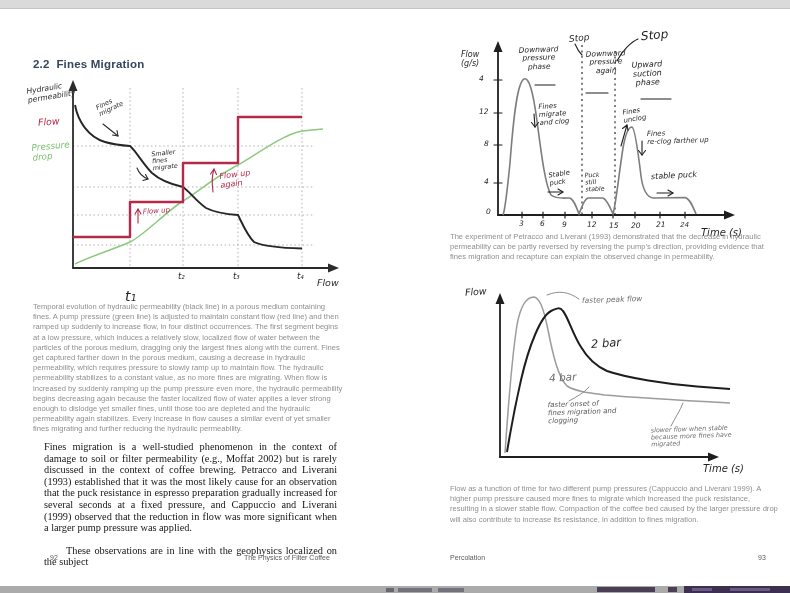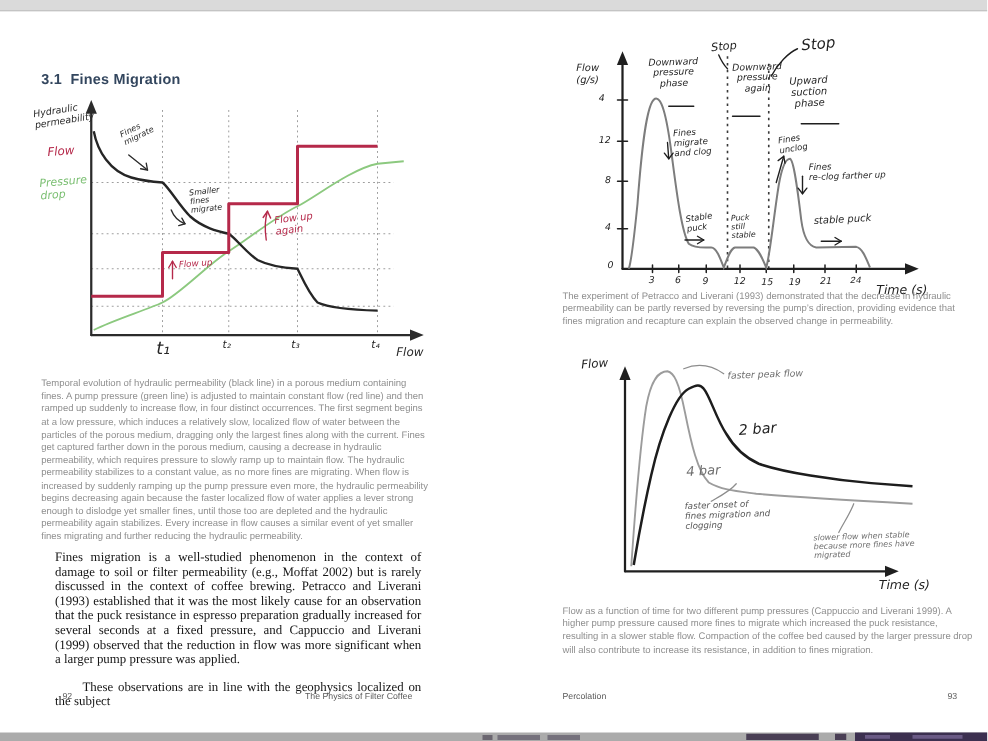--- a/index.html
+++ b/index.html
@@ -29,21 +29,21 @@
         font-size:7.5px;color:#262626;}
 </style>
 </head>
 <body>
 
 <div class="screen">
 
   <div class="chrome-top"></div>
 
   <div class="abs" style="left:0;top:8px;width:430px;height:578px;">
-    <div class="heading">3.1  Fines Migration</div>
+    <div class="heading">2.2  Fines Migration</div>
 
     <div class="fig" style="left:25px;top:64px;width:330px;height:222px;">
       <svg width="330" height="222" viewBox="0 0 330 222">
 
         <g stroke="#9e9e9e" stroke-width="0.8" stroke-dasharray="1.5 2.6" fill="none">
           <line x1="105" y1="16" x2="105" y2="196"></line>
           <line x1="158" y1="16" x2="158" y2="196"></line>
           <line x1="213" y1="16" x2="213" y2="196"></line>
           <line x1="277" y1="16" x2="277" y2="196"></line>
           <line x1="48" y1="74" x2="290" y2="74"></line>
@@ -85,21 +85,21 @@
       <div class="hw green" style="left:7px;top:70px;font-size:8.8px;transform:rotate(-5deg);">Pressure
 drop</div>
       <div class="hw" style="left:72px;top:27px;font-size:6.6px;transform:rotate(-26deg);">Fines
 migrate</div>
       <div class="hw" style="left:127px;top:78px;font-size:6.4px;transform:rotate(-6deg);">Smaller
 fines
 migrate</div>
       <div class="hw red" style="left:118px;top:136px;font-size:7px;transform:rotate(-4deg);">Flow up</div>
       <div class="hw red" style="left:195px;top:99px;font-size:8px;transform:rotate(-7deg);">Flow up
 again</div>
-      <div class="tick" style="left:100px;top:199px;font-size:14px;">t₁</div>
+      <div class="tick" style="left:100px;top:216px;font-size:14px;">t₁</div>
       <div class="tick" style="left:153px;top:199px;font-size:8.5px;">t₂</div>
       <div class="tick" style="left:208px;top:199px;font-size:8.5px;">t₃</div>
       <div class="tick" style="left:272px;top:199px;font-size:8.5px;">t₄</div>
       <div class="hw" style="left:292px;top:206px;font-size:9.5px;">Flow</div>
     </div>
 
     <div class="caption" style="left:33px;top:294px;width:312px;">Temporal evolution of hydraulic permeability (black line) in a porous medium containing fines. A pump pressure (green line) is adjusted to maintain constant flow (red line) and then ramped up suddenly to increase flow, in four distinct occurrences. The first segment begins at a low pressure, which induces a relatively slow, localized flow of water between the particles of the porous medium, dragging only the largest fines along with the current. Fines get captured farther down in the porous medium, causing a decrease in hydraulic permeability, which requires pressure to slowly ramp up to maintain flow. The hydraulic permeability stabilizes to a constant value, as no more fines are migrating. When flow is increased by suddenly ramping up the pump pressure even more, the hydraulic permeability begins decreasing again because the faster localized flow of water applies a lever strong enough to dislodge yet smaller fines, until those too are depleted and the hydraulic permeability again stabilizes. Every increase in flow causes a similar event of yet smaller fines migrating and further reducing the hydraulic permeability.</div>
 
     <div class="bodytext" style="left:33px;top:422px;width:315px;">
       <p>Fines migration is a well-studied phenomenon in the context of damage to soil or filter permeability (e.g., Moffat 2002) but is rarely discussed in the context of coffee brewing. Petracco and Liverani (1993) established that it was the most likely cause for an observation that the puck resistance in espresso preparation gradually increased for several seconds at a fixed pressure, and Cappuccio and Liverani (1999) observed that the reduction in flow was more significant when a larger pump pressure was applied.</p>
@@ -174,21 +174,21 @@
       <div class="hw gray-ink" style="left:34px;top:60px;font-size:7.5px;">4</div>
       <div class="hw gray-ink" style="left:34px;top:93px;font-size:7.5px;">12</div>
       <div class="hw gray-ink" style="left:39px;top:125px;font-size:7.5px;">8</div>
       <div class="hw gray-ink" style="left:39px;top:163px;font-size:7.5px;">4</div>
       <div class="hw gray-ink" style="left:41px;top:193px;font-size:7.5px;">0</div>
       <div class="hw gray-ink" style="left:74px;top:205px;font-size:7.5px;">3</div>
       <div class="hw gray-ink" style="left:95px;top:205px;font-size:7.5px;">6</div>
       <div class="hw gray-ink" style="left:117px;top:206px;font-size:7.5px;">9</div>
       <div class="hw gray-ink" style="left:142px;top:206px;font-size:7.5px;">12</div>
       <div class="hw gray-ink" style="left:164px;top:207px;font-size:7.5px;">15</div>
-      <div class="hw gray-ink" style="left:186px;top:207px;font-size:7.5px;">19</div>
+      <div class="hw gray-ink" style="left:186px;top:207px;font-size:7.5px;">20</div>
       <div class="hw gray-ink" style="left:211px;top:206px;font-size:7.5px;">21</div>
       <div class="hw gray-ink" style="left:235px;top:206px;font-size:7.5px;font-family:Liberation Mono, monospace;">24</div>
       <div class="hw gray-ink" style="left:256px;top:212px;font-size:10px;">Time (s)</div>
       <div class="hw gray-ink" style="left:74px;top:31px;font-size:7.5px;transform:rotate(-2deg);text-align:center;">Downward
 pressure
 phase</div>
       <div class="hw gray-ink" style="left:124px;top:18px;font-size:9px;transform:rotate(-6deg);">Stop</div>
       <div class="hw gray-ink" style="left:141px;top:35px;font-size:7.5px;transform:rotate(-2deg);text-align:center;">Downward
 pressure
 again</div>

